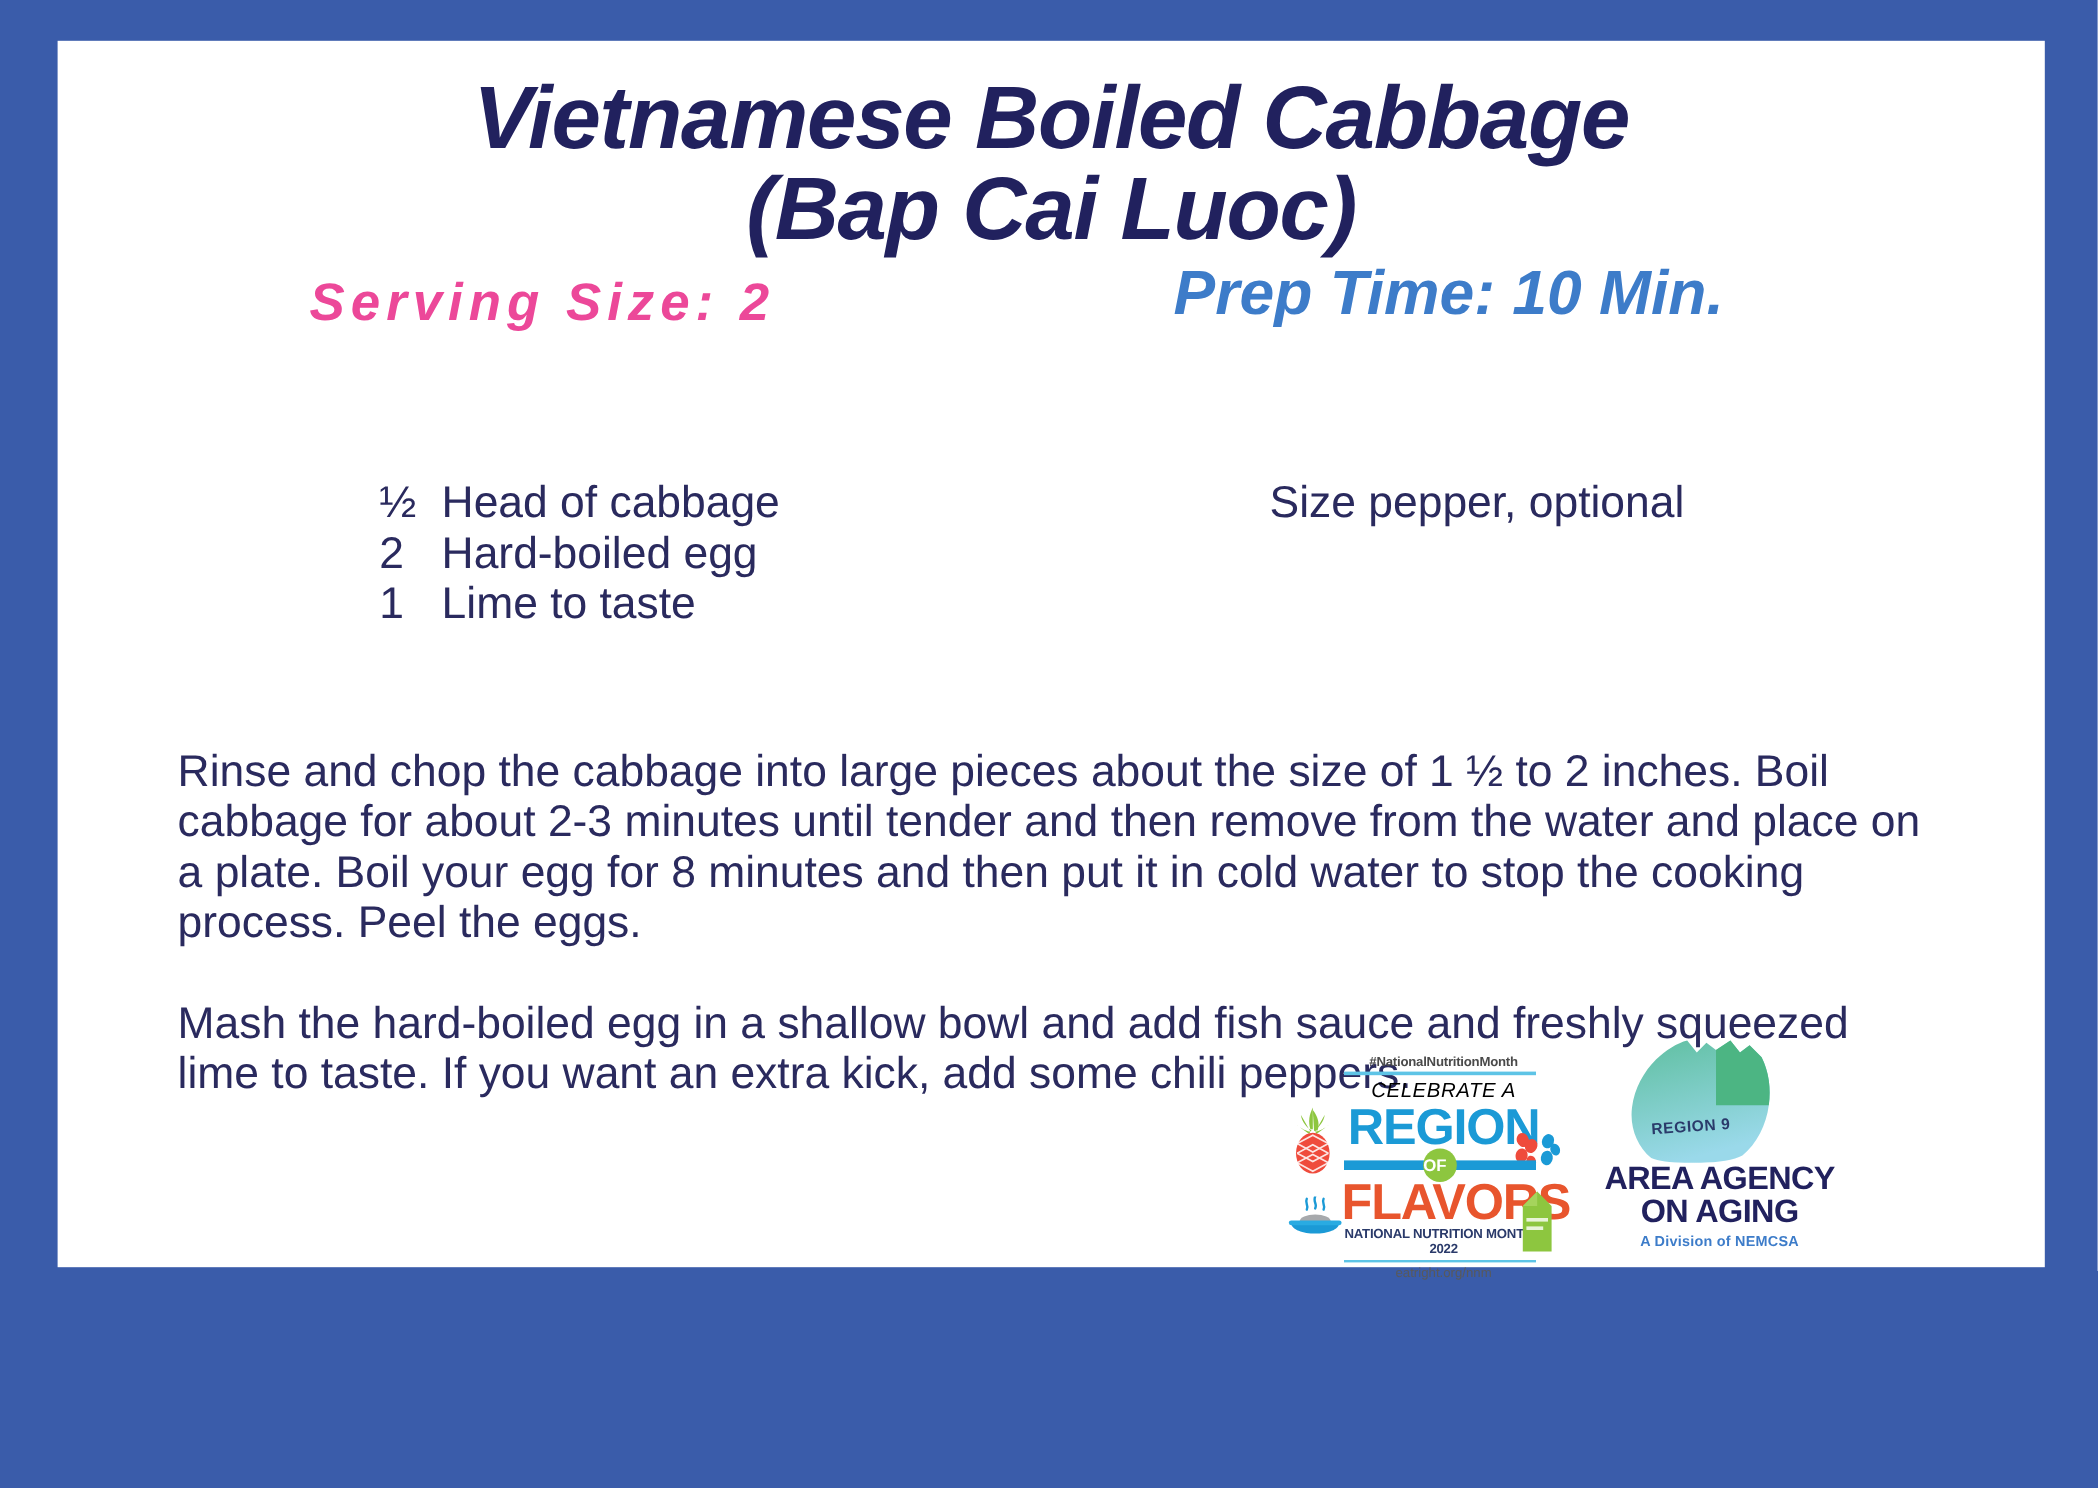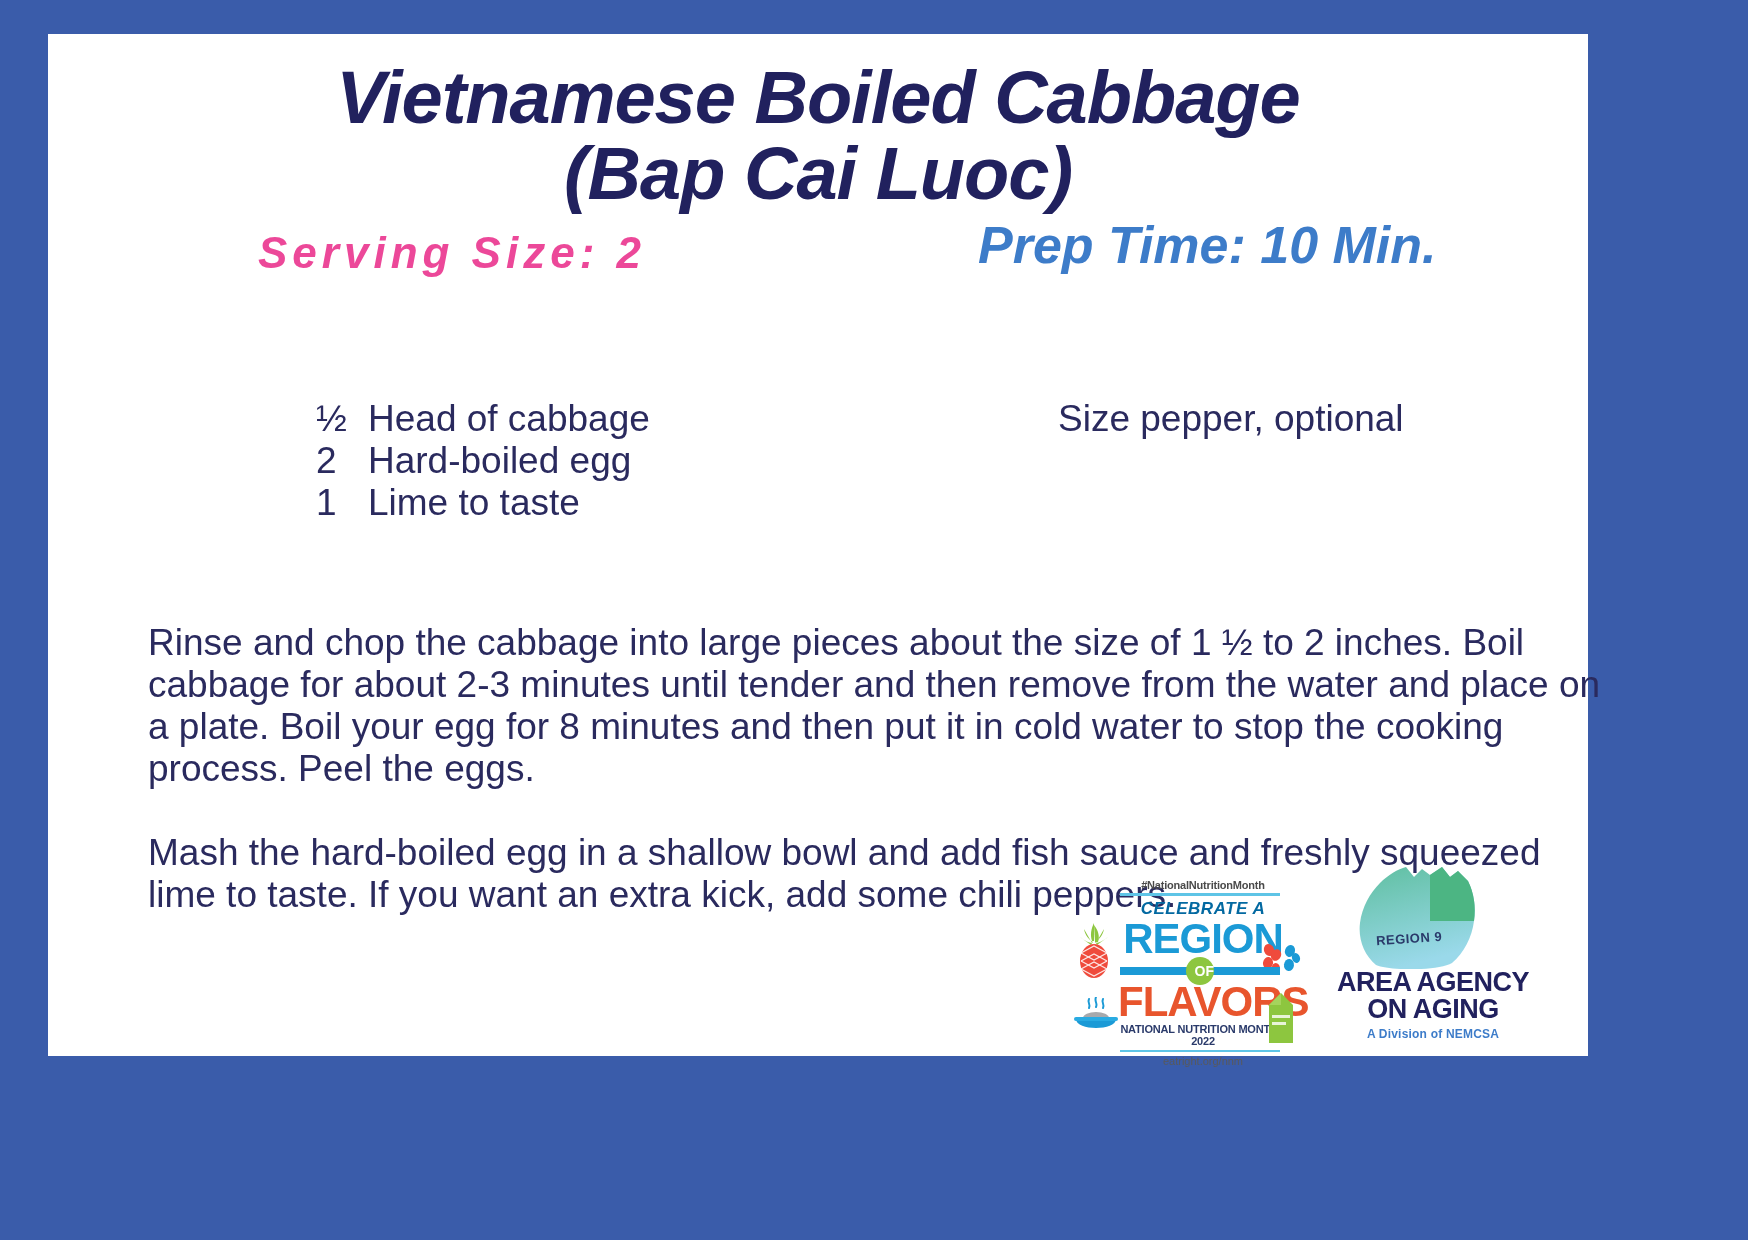--- a/index.html
+++ b/index.html
@@ -5,21 +5,21 @@
   html,body{margin:0;padding:0;}
   body{
     width:1748px;height:1240px;
     background:#3a5caa;
     font-family:"Liberation Sans", sans-serif;
     overflow:hidden;
   }
   .card{
     position:absolute;
     left:48px;top:34px;
-    width:1540px;height:1022px;
+    width:1656px;height:1022px;
     background:#ffffff;
   }
   
   .title{
     text-align:center;
     color:#21215e;
     font-weight:bold;
     font-style:italic;
     font-size:74px;
     line-height:76px;
@@ -108,42 +108,42 @@
     color:#4a4a4a;
     text-align:center;
     letter-spacing:-.2px;
     margin-left:50px;
   }
   .nnm-rule{
     height:3px;background:#5ec4e6;
     margin:2px 0 3px 52px;width:160px;
   }
   .nnm-celebrate{
-    font-size:17px;font-weight:bold;color:#0369a1;
+    font-size:17px;font-weight:normal;color:#000000;
     text-align:center;letter-spacing:.5px;
     margin-left:50px;
     font-style:italic;
   }
   .nnm-world{
     font-size:42px;font-weight:bold;color:#1b9ad6;
     text-align:center;letter-spacing:-1px;
     margin-left:50px;line-height:40px;
   }
   .nnm-ofrow{
     position:relative;height:22px;margin-left:52px;
   }
   .nnm-ofbar{
     position:absolute;left:0;top:8px;width:160px;height:8px;background:#1b9ad6;
   }
   .nnm-ofcircle{
     position:absolute;left:66px;top:-2px;
     width:28px;height:28px;border-radius:50%;
     background:#8dc63f;
     color:#fff;font-size:14px;font-weight:bold;
-    text-align:right;line-height:28px;
+    text-align:left;line-height:28px;
   }
   .nnm-flavors{
     font-size:42px;font-weight:bold;color:#e8552d;
     text-align:center;letter-spacing:-1px;
     margin-left:50px;line-height:42px;
   }
   .nnm-sub{
     font-size:11px;font-weight:bold;color:#2a3a6a;
     text-align:center;margin-left:50px;letter-spacing:-.2px;
   }

